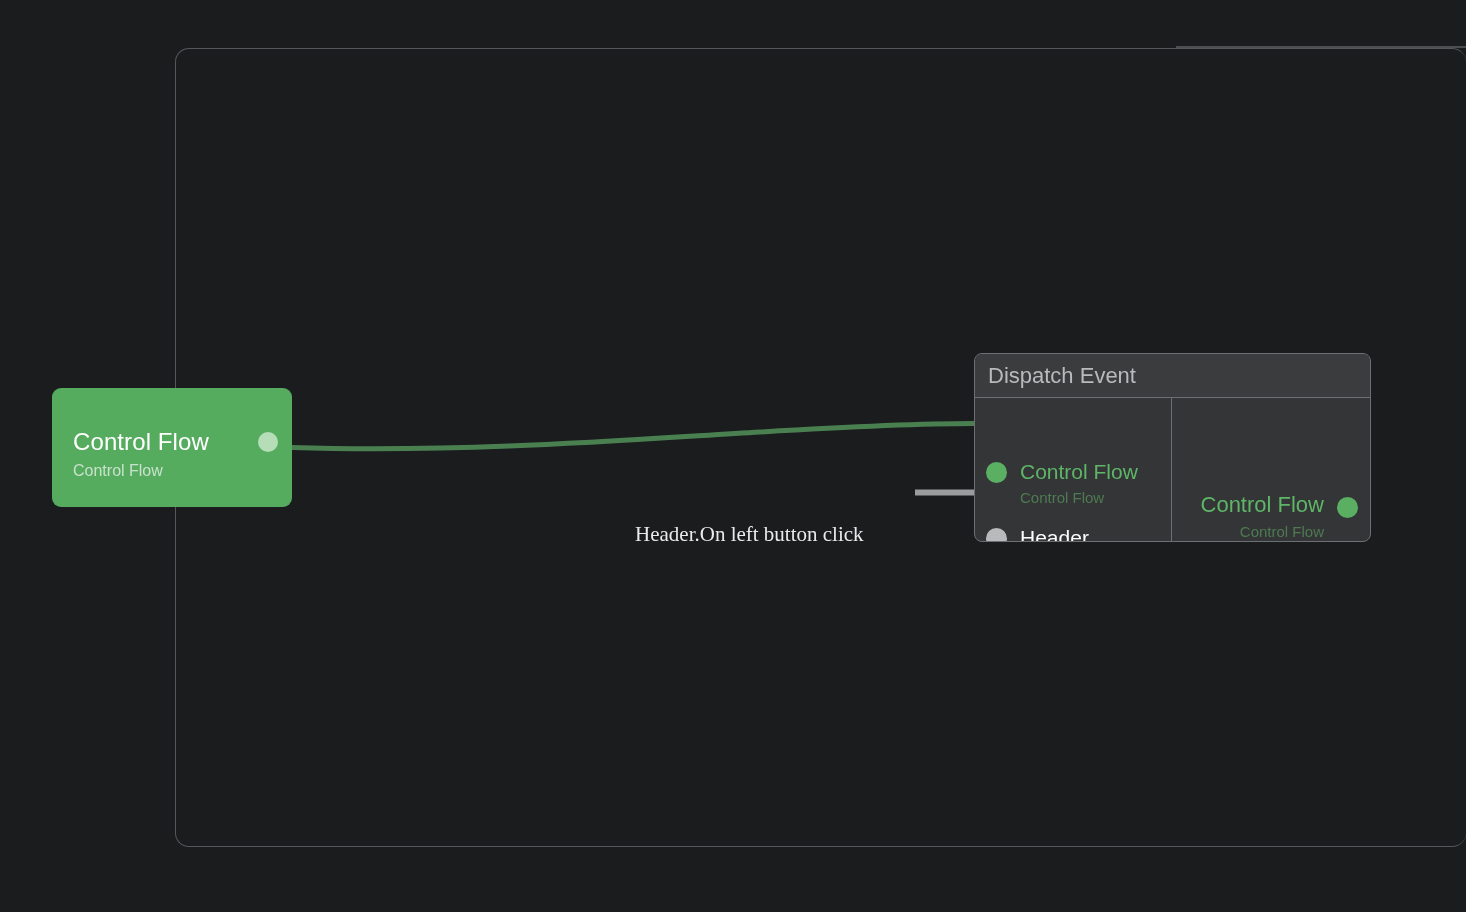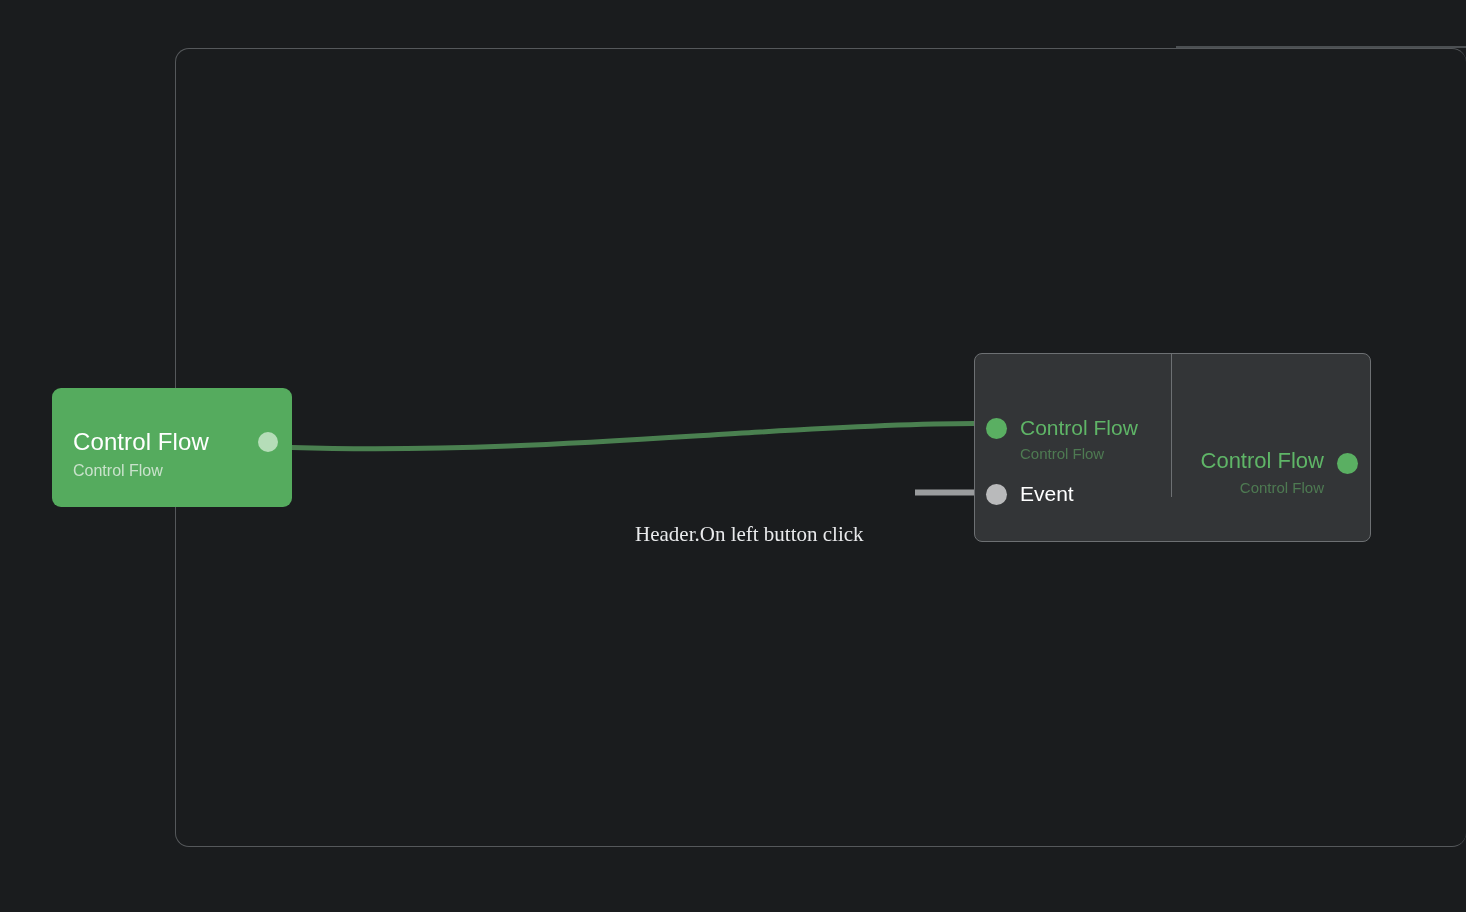--- a/index.html
+++ b/index.html
@@ -261,37 +261,40 @@
       <div class="port-title-row">
         <span class="port-title">Control Flow</span>
         <span class="port-dot"></span>
       </div>
       <div class="port-sub">Control Flow</div>
     </div>
   </div>
 
   <div id="node-dispatch-event">
 
+    <div class="node-header">
+      <span class="node-header-title">Dispatch Event</span>
+    </div>
 
     <div class="node-columns">
 
       <div class="col-inputs">
 
         <div class="pin-row" id="pin-in-control-flow">
           <span class="pin-dot"></span>
           <span class="pin-text">
             <span class="pin-name">Control Flow</span>
             <span class="pin-type">Control Flow</span>
           </span>
         </div>
 
         <div class="pin-row" id="pin-in-event">
           <span class="pin-dot"></span>
           <span class="pin-text">
-            <span class="pin-name">Event</span>
+            <span class="pin-name">Header</span>
 
           </span>
         </div>
 
       </div>
 
       <div class="col-outputs">
 
         <div class="pin-row" id="pin-out-control-flow">
           <span class="pin-text">

